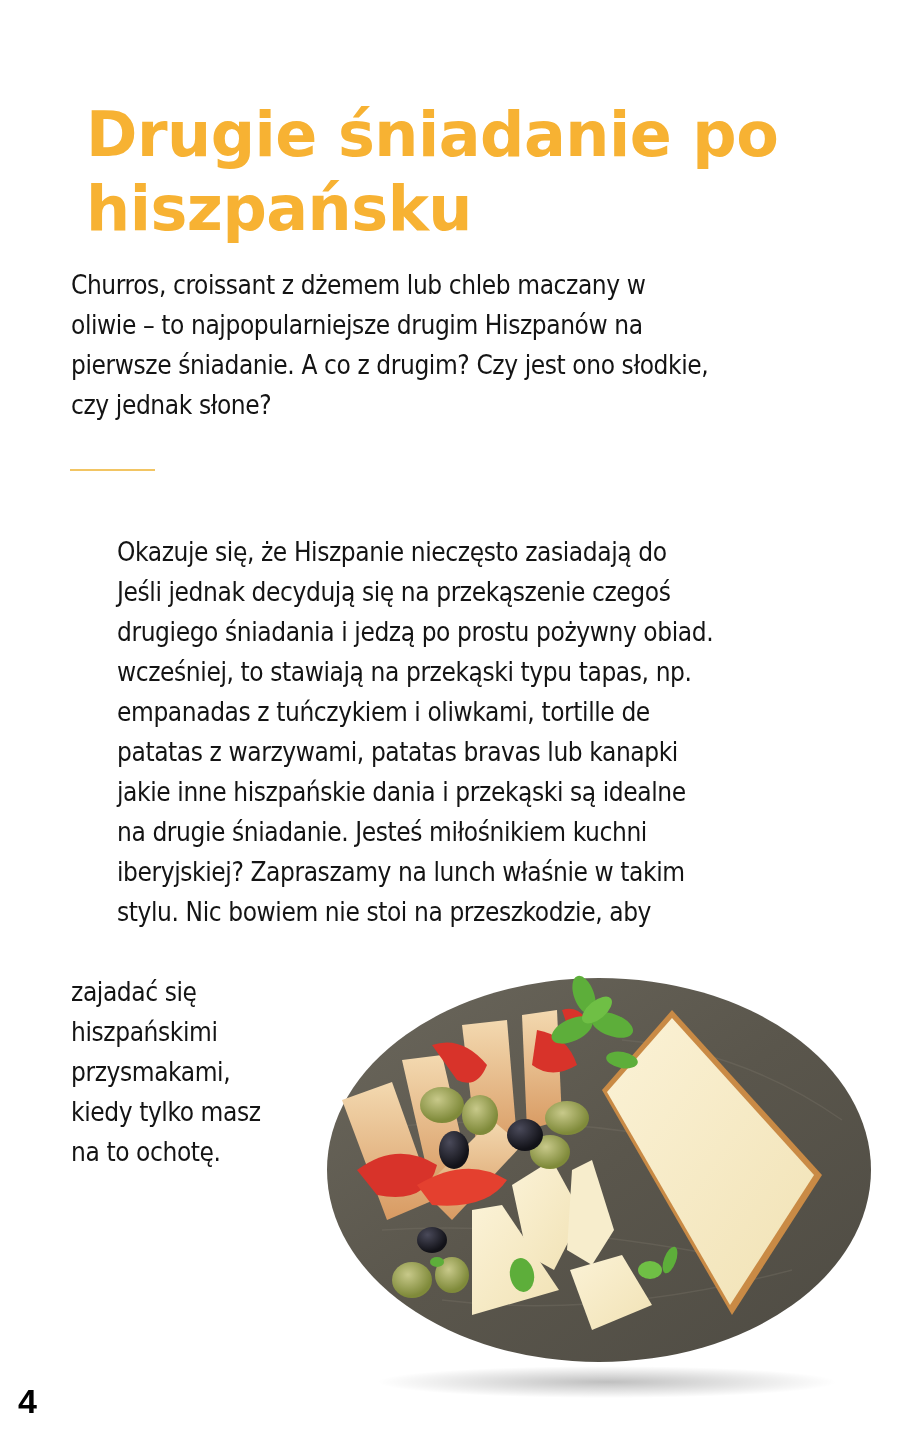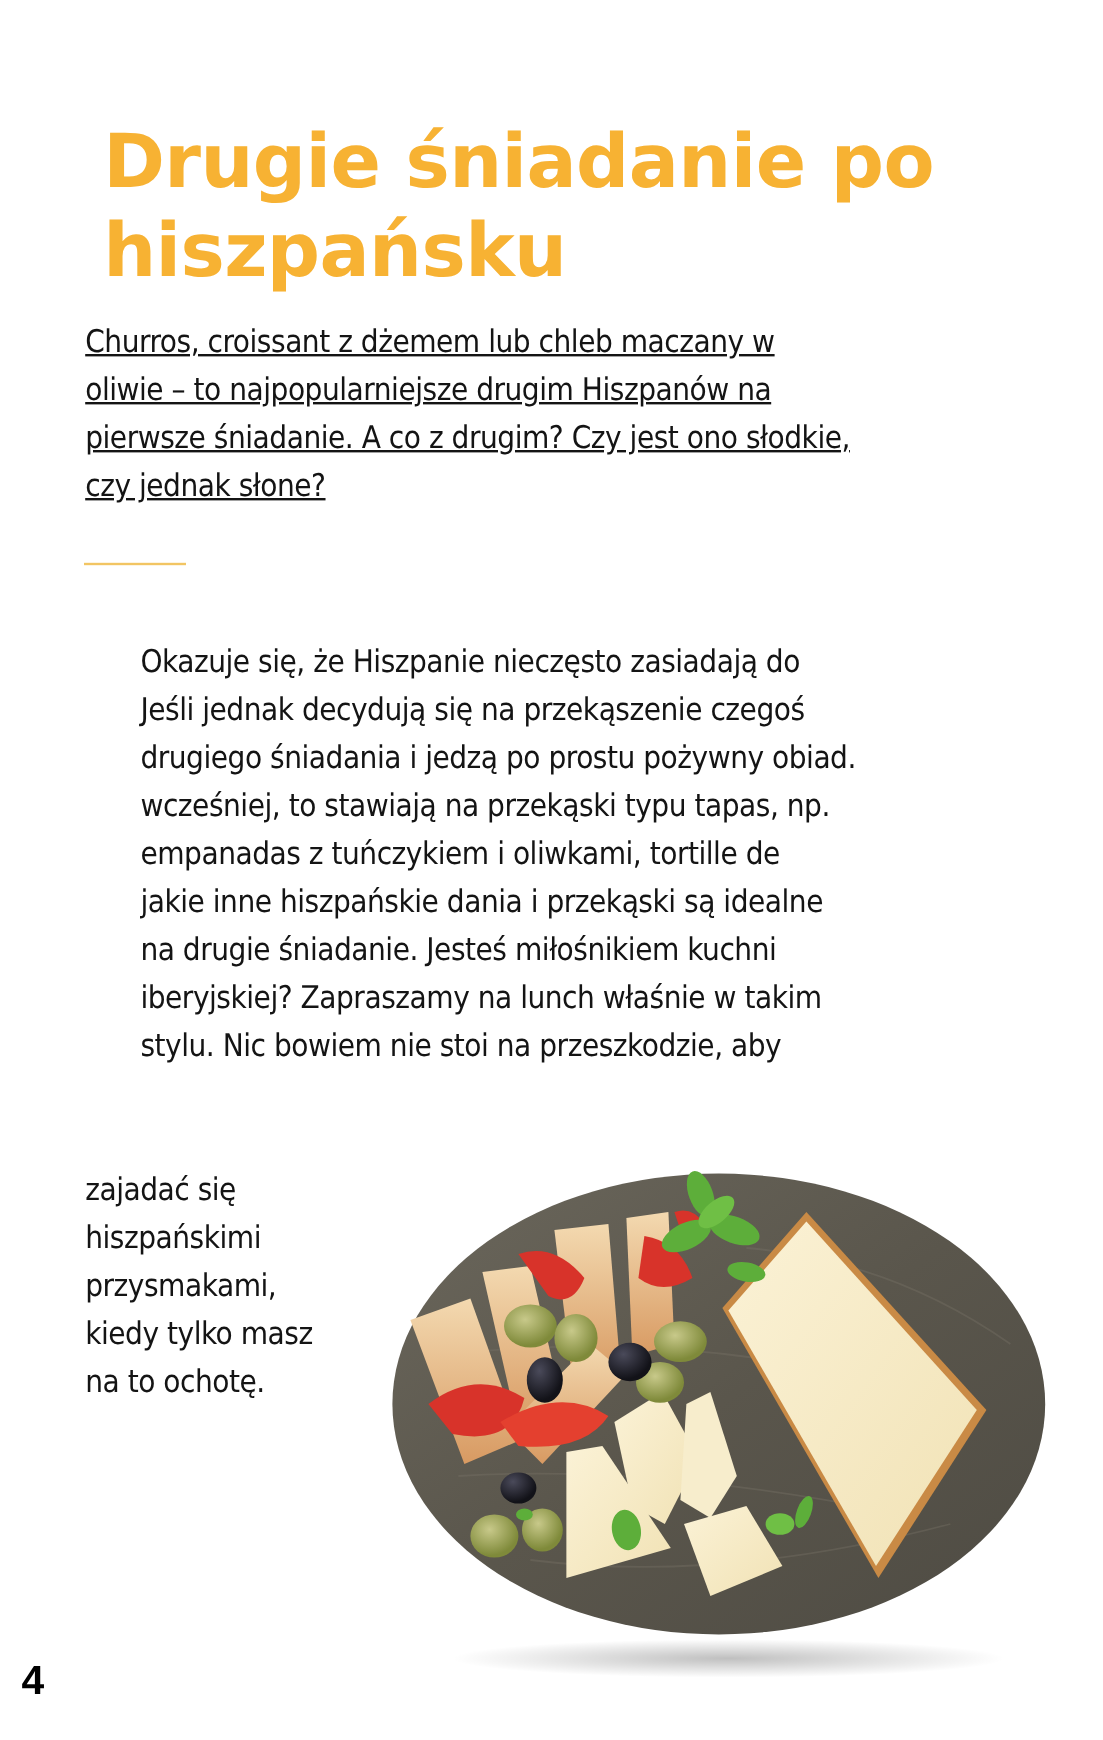--- a/index.html
+++ b/index.html
@@ -13,21 +13,21 @@
   }
   .title span { display: block; }
   .para {
     position: absolute; left: 71px; margin: 0;
     font-family: "DejaVu Sans Condensed", "DejaVu Sans", sans-serif;
     font-stretch: condensed;
     font-size: 26px; line-height: 40px; color: #141414;
     letter-spacing: -0.4px;
   }
   .para span { display: block; white-space: nowrap; }
-  .intro { top: 265px; text-decoration: underline; }
+  .intro { top: 265px; }
   .divider {
     position: absolute; left: 70px; top: 469px; width: 85px; height: 2px;
     background: #F2C563;
   }
   .body1 { top: 532px; margin-left: 46px; }
   .body2 { top: 972px; }
   .page-num {
     position: absolute; left: 18px; top: 1382px;
     font-family: "Liberation Sans", sans-serif; font-weight: bold;
     font-size: 34px; color: #000000;
@@ -51,20 +51,21 @@
 </p>
 
 <div class="divider"></div>
 
 <p class="para body1">
   <span>Okazuje się, że Hiszpanie nieczęsto zasiadają do</span>
   <span>Jeśli jednak decydują się na przekąszenie czegoś</span>
   <span>drugiego śniadania i jedzą po prostu pożywny obiad.</span>
   <span>wcześniej, to stawiają na przekąski typu tapas, np.</span>
   <span>empanadas z tuńczykiem i oliwkami, tortille de</span>
+  <span>patatas z warzywami, patatas bravas lub kanapki</span>
   <span>jakie inne hiszpańskie dania i przekąski są idealne</span>
   <span>na drugie śniadanie. Jesteś miłośnikiem kuchni</span>
   <span>iberyjskiej? Zapraszamy na lunch właśnie w takim</span>
   <span>stylu. Nic bowiem nie stoi na przeszkodzie, aby</span>
 </p>
 
 <p class="para body2">
   <span>zajadać się</span>
   <span>hiszpańskimi</span>
   <span>przysmakami,</span>

